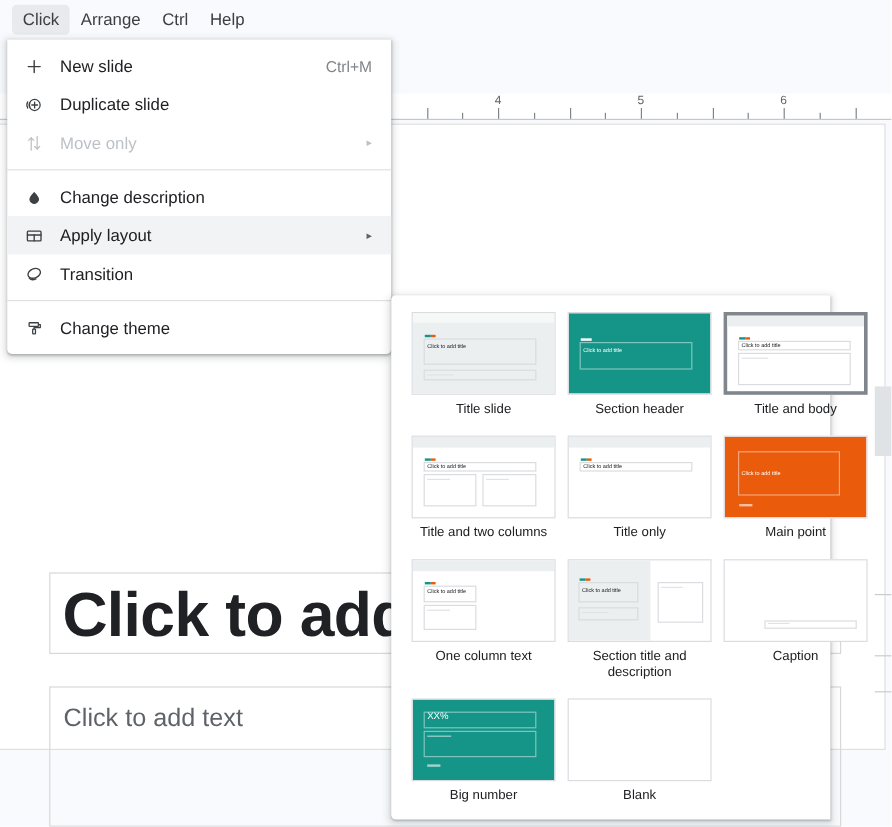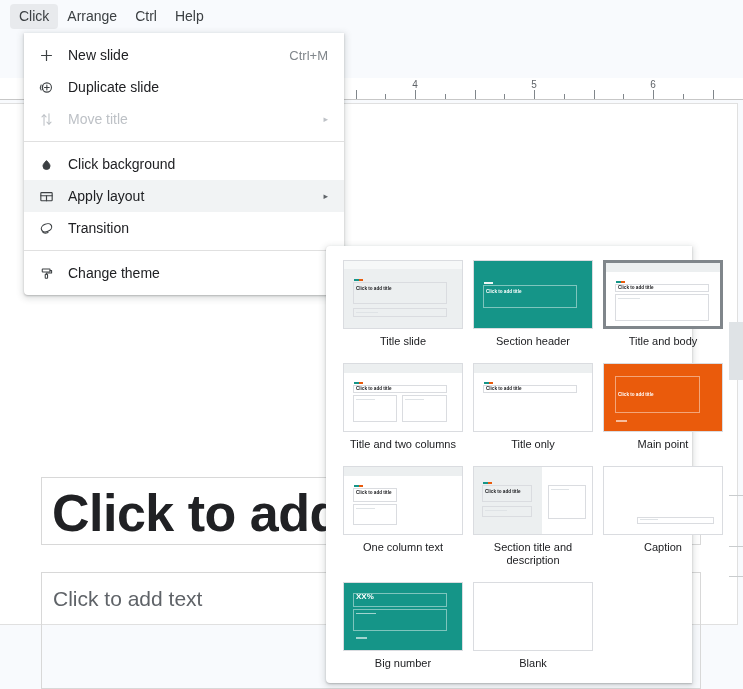--- a/index.html
+++ b/index.html
@@ -195,21 +195,21 @@
   .scroll-strip-line {
     position: absolute;
     right: 0; width: 14px; height: 1px;
     background: #c9ccce;
     z-index: 4;
   }
 
   
   .menu {
     position: absolute;
-    left: 24px; top: 33px;
+    left: 6px; top: 33px;
     width: 320px;
     background: #ffffff;
     border-radius: 0 0 4px 4px;
     box-shadow: 0 2px 6px 2px rgba(60,64,67,0.15), 0 1px 2px rgba(60,64,67,0.3);
     padding: 6px 0;
     z-index: 50;
   }
   .menu-item {
     position: relative;
     height: 32px;
@@ -304,21 +304,21 @@
   .t-accent .ta-o { flex: 1; }
   .t-box {
     position: absolute;
     border: 1px solid #dadce0;
     background: transparent;
   }
   .t-box.light { border-color: rgba(255,255,255,0.45); }
   .t-txt {
     position: absolute;
     font-size: 4.6px;
-    font-weight: bold;
+    font-weight: normal;
     color: #202124;
     white-space: nowrap;
     line-height: 6px;
   }
   .t-txt.white { color: #ffffff; }
   .t-txt.big { font-size: 8px; }
   .t-line {
     position: absolute;
     height: 1.4px;
     background: #c4c9cd;
@@ -420,31 +420,31 @@
       </div>
       <div class="menu-item disabled">
         <span class="menu-icon">
           <svg width="17" height="17" viewBox="0 0 24 24" fill="none" stroke="currentColor" stroke-width="1.5" stroke-linecap="round" stroke-linejoin="round">
             <line x1="8.5" y1="20" x2="8.5" y2="5.5"></line>
             <polyline points="5.6,8.4 8.5,5.4 11.4,8.4"></polyline>
             <line x1="15.5" y1="4" x2="15.5" y2="18.5"></line>
             <polyline points="12.6,15.6 15.5,18.6 18.4,15.6"></polyline>
           </svg>
         </span>
-        <span class="menu-label">Move title</span>
+        <span class="menu-label">Move only</span>
         <span class="menu-arrow">▸</span>
       </div>
       <div class="menu-sep"></div>
       <div class="menu-item">
         <span class="menu-icon">
           <svg width="17" height="17" viewBox="0 0 24 24" fill="currentColor" stroke="currentColor" stroke-width="1.3">
             <path d="M12 6.5c3 3.2 5 5.2 5 7.6A5 5 0 0 1 7 14.1c0-2.4 2-4.4 5-7.6z"></path>
           </svg>
         </span>
-        <span class="menu-label">Click background</span>
+        <span class="menu-label">Change description</span>
       </div>
       <div class="menu-item highlight">
         <span class="menu-icon">
           <svg width="17" height="17" viewBox="0 0 24 24" fill="none" stroke="currentColor" stroke-width="1.6" stroke-linecap="round" stroke-linejoin="round">
             <rect x="4" y="6.5" width="16" height="11.5" rx="1"></rect>
             <line x1="4" y1="11" x2="20" y2="11"></line>
             <line x1="12" y1="11" x2="12" y2="18"></line>
           </svg>
         </span>
         <span class="menu-label">Apply layout</span>

